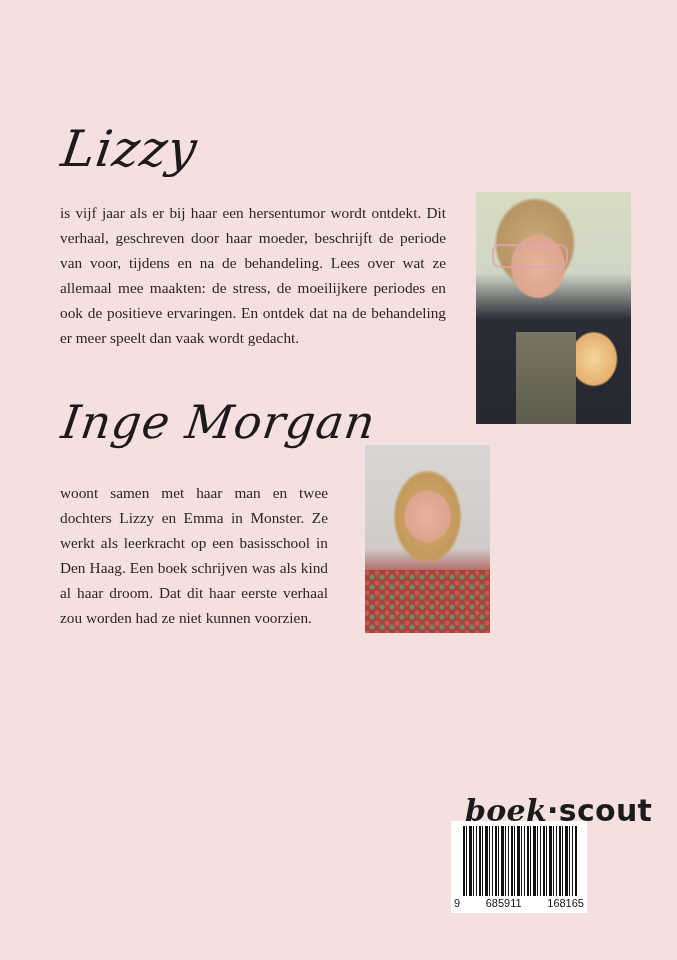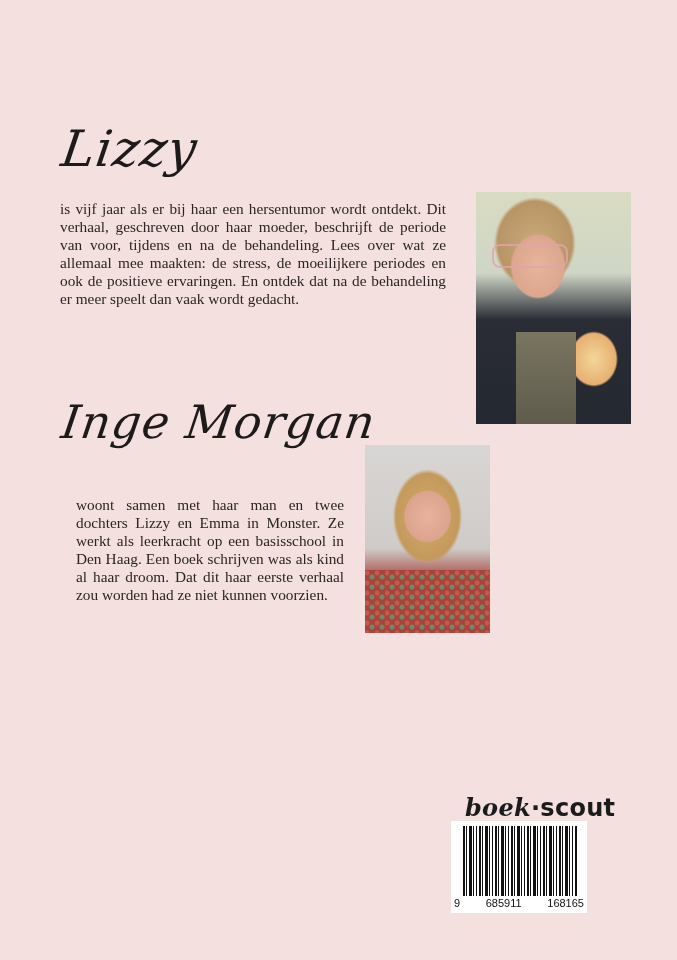--- a/index.html
+++ b/index.html
@@ -16,21 +16,21 @@
       font-style: italic;
       font-weight: normal;
       color: #1e1a1a;
       letter-spacing: 1px;
     }
     #name-lizzy { left: 62px; top: 120px; font-size: 50px; transform: skewX(-8deg); }
     #name-inge { left: 62px; top: 395px; font-size: 46px; transform: skewX(-8deg); }
     .para {
       position: absolute;
       font-size: 15.3px;
-      line-height: 18px;
+      line-height: 25px;
       text-align: justify;
       text-align-last: left;
       color: #2b2424;
     }
     #para-lizzy { left: 60px; top: 200px; width: 386px; }
     #para-inge { left: 60px; top: 480px; width: 268px; }
     .photo {
       position: absolute;
       overflow: hidden;
     }
@@ -60,21 +60,21 @@
     #photo-inge .dress {
       position: absolute; left: 0; top: 125px; width: 125px; height: 63px;
       background:
         radial-gradient(circle at 20% 30%, #c45a4d 2px, transparent 3px) 0 0/10px 10px,
         radial-gradient(circle at 70% 70%, #6f8a66 2px, transparent 3px) 0 0/10px 10px,
         #a9443d;
     }
     #logo {
       position: absolute; left: 465px; top: 793px;
       font-family: "DejaVu Sans", sans-serif;
-      font-size: 24px; font-weight: bold; color: #1b1b1b;
+      font-size: 30px; font-weight: bold; color: #1b1b1b;
       letter-spacing: 0.3px;
     }
     #logo .boek { font-family: "DejaVu Serif", serif; font-style: italic; }
     #barcode {
       position: absolute; left: 451px; top: 821px; width: 136px; height: 92px;
       background: #ffffff;
     }
     #barcode .bars {
       position: absolute; left: 12px; top: 5px; width: 114px; height: 70px;
       background: repeating-linear-gradient(90deg,
@@ -101,21 +101,21 @@
   <div class="glasses"></div>
   <div class="shirt"></div>
 </div>
 
 <div id="name-inge" class="script">Inge Morgan</div>
 
 <div id="photo-inge" class="photo">
   <div class="dress"></div>
 </div>
 
-<p id="para-inge" class="para" style="margin:16px">woont samen met haar man en twee dochters Lizzy en Emma in Monster. Ze werkt als leerkracht op een basisschool in Den Haag. Een boek schrijven was als kind al haar droom. Dat dit haar eerste verhaal zou worden had ze niet kunnen voorzien.</p>
+<p id="para-inge" class="para" style="margin:0">woont samen met haar man en twee dochters Lizzy en Emma in Monster. Ze werkt als leerkracht op een basisschool in Den Haag. Een boek schrijven was als kind al haar droom. Dat dit haar eerste verhaal zou worden had ze niet kunnen voorzien.</p>
 
 <div id="logo">
   <span class="boek">boek</span><span>·</span><span>scout</span>
 </div>
 
 <div id="barcode">
   <div class="bars"></div>
   <div class="digits">
     <span>9</span>
     <span>685911</span>

